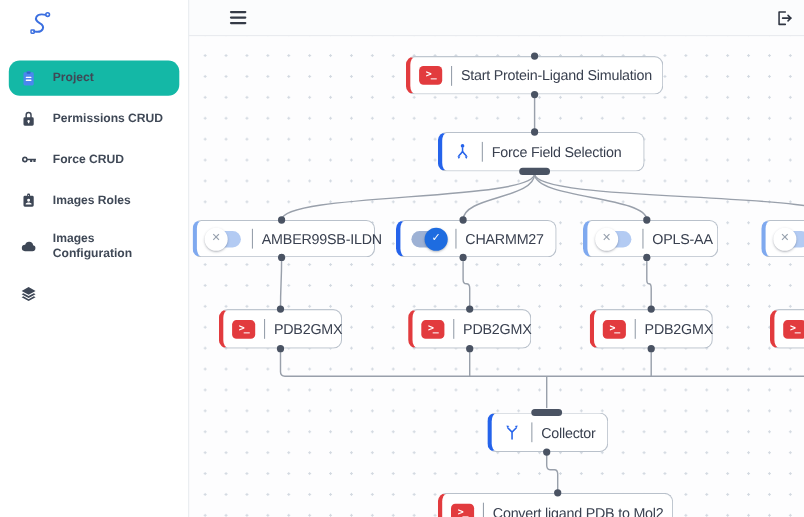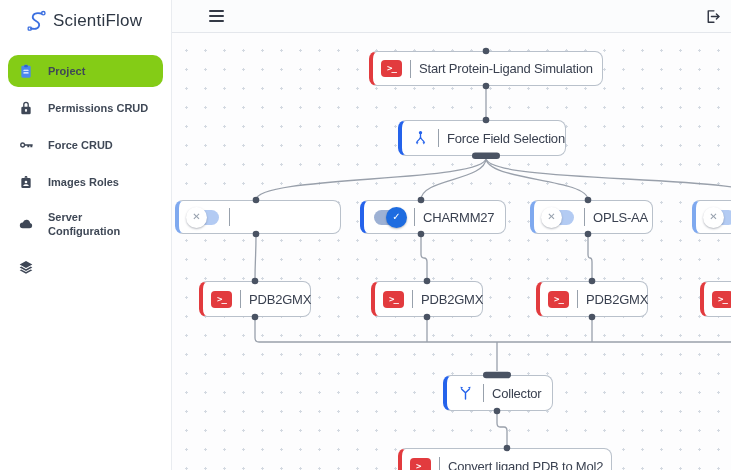--- a/index.html
+++ b/index.html
@@ -6,21 +6,21 @@
   body { font-family:"Liberation Sans", sans-serif; background:#fff; }
   .app { position:relative; width:731px; height:470px; display:flex; overflow:hidden; background:#fff; }
 
   
   .sidebar { width:171px; height:100%; background:#ffffff; z-index:3; box-shadow:1px 0 0 #e9ecf0; flex:0 0 171px; }
   .logo-row { display:flex; align-items:center; height:42px; padding-left:24px; }
   .logo-row svg { width:24px; height:24px; }
   .logo-text { font-size:17px; font-weight:500; color:#2e3744; margin-left:5px; letter-spacing:.2px; }
   .side-list { padding:8px 0 0 0; }
   .side-item { display:flex; align-items:center; gap:13px; margin:5px 8px; padding:7px 9px; border-radius:10px; cursor:pointer; }
-  .side-item.active { background:#84cc16; }
+  .side-item.active { background:#14b8a6; }
   .side-icon { width:18px; height:18px; display:flex; align-items:center; justify-content:center; flex:0 0 18px; }
   .side-icon svg { width:16px; height:16px; fill:#3e4756; }
   .side-icon.blue svg { fill:#4b87ee; }
   .side-label { font-size:11px; font-weight:700; color:#3f4856; white-space:nowrap; line-height:1.3; }
   .side-label.wrap { white-space:normal; max-width:88px; }
 
   
   .main { flex:1; display:flex; flex-direction:column; min-width:0; }
   .topbar { height:33px; background:#fbfcfd; border-bottom:1px solid #e4e7ec; display:flex; align-items:center; justify-content:space-between; padding:0 10px 0 34px; }
   .hamburger { display:flex; flex-direction:column; gap:2.6px; cursor:pointer; padding:4px; }
@@ -69,21 +69,20 @@
 
 <div class="app">
 
   <div class="sidebar">
     <div class="logo-row">
       <svg viewBox="0 0 24 24">
         <path d="M17.5 4.5 C8 2.5 6.5 9 12 12 C17.5 15 15.5 21.5 7 19.5" fill="none" stroke="#3b6fe0" stroke-width="1.8" stroke-linecap="round"></path>
         <circle cx="19.3" cy="4.2" r="1.7" fill="none" stroke="#3b6fe0" stroke-width="1.4"></circle>
         <rect x="4.2" y="18.2" width="3" height="3" rx="0.6" fill="none" stroke="#3b6fe0" stroke-width="1.3"></rect>
       </svg>
-      <span class="logo-text">ScientiFlow</span>
     </div>
 
     <div class="side-list">
 
       <div class="side-item active">
         <span class="side-icon blue">
           <svg viewBox="0 0 24 24">
               <path d="M17 4h-2.4a2.8 2.8 0 0 0-5.2 0H7a2 2 0 0 0-2 2v14a2 2 0 0 0 2 2h10a2 2 0 0 0 2-2V6a2 2 0 0 0-2-2z"></path>
               <rect x="8" y="10" width="8" height="1.8" rx=".9" fill="#fff"></rect>
               <rect x="8" y="14" width="8" height="1.8" rx=".9" fill="#fff"></rect>
@@ -119,21 +118,21 @@
         </span>
         <span class="side-label">Images Roles</span>
       </div>
 
       <div class="side-item">
         <span class="side-icon">
           <svg viewBox="0 0 24 24">
               <path d="M7 18.5h10.3a4 4 0 0 0 .9-7.9 5.6 5.6 0 0 0-10.9-.9A3.9 3.9 0 0 0 7 18.5z"></path>
             </svg>
         </span>
-        <span class="side-label wrap">Server Configuration</span>
+        <span class="side-label wrap">Images Configuration</span>
       </div>
 
       <div class="side-item">
         <span class="side-icon">
           <svg viewBox="0 0 24 24">
               <path d="M12 3 2.5 8.2 12 13.4l9.5-5.2zM4.9 11.4l-2.4 1.3L12 17.9l9.5-5.2-2.4-1.3L12 15.3zm0 4.2-2.4 1.3L12 22.1l9.5-5.2-2.4-1.3L12 19.5z"></path>
             </svg>
         </span>
       </div>
 
@@ -160,39 +159,40 @@
     <div class="canvas">
 
       <div class="node acc-red" style="left:198px; top:18px; width:234px; height:35px;">
         <span class="term-icon">
             <span class="term-glyph">&gt;_</span>
           </span>
         <span class="vdiv"></span>
         <span class="node-label">Start Protein-Ligand Simulation</span>
       </div>
 
-      <div class="node acc-blue" style="left:227px; top:87px; width:168px; height:36px;">
+      <div class="node acc-blue" style="left:227px; top:87px; width:188px; height:36px;">
         <span class="flow-icon">
           <svg viewBox="0 0 24 24" width="19" height="19">
             <circle cx="12" cy="4.6" r="2.1" fill="#2563eb"></circle>
             <path d="M12 7v3.2c0 2.3-2.6 3.4-4.3 5.8M12 10.2c0 2.3 2.6 3.4 4.3 5.8" fill="none" stroke="#2563eb" stroke-width="1.7" stroke-linecap="round"></path>
             <path d="m7.7 19.5-1.6-3 3.4.3z" fill="#2563eb"></path>
             <path d="m16.3 19.5 1.6-3-3.4.3z" fill="#2563eb"></path>
           </svg>
         </span>
         <span class="vdiv"></span>
         <span class="node-label">Force Field Selection</span>
       </div>
 
       <div class="node acc-lblue" style="left:4px; top:167px; width:166px; height:34px;">
         <span class="toggle off">
           <span class="track"></span>
           <span class="knob">✕</span>
         </span>
         <span class="vdiv"></span>
+        <span class="node-label">AMBER99SB-ILDN</span>
       </div>
 
       <div class="node acc-blue" style="left:189px; top:167px; width:146px; height:34px;">
         <span class="toggle on">
           <span class="track"></span>
           <span class="knob">✓</span>
         </span>
         <span class="vdiv"></span>
         <span class="node-label">CHARMM27</span>
       </div>

